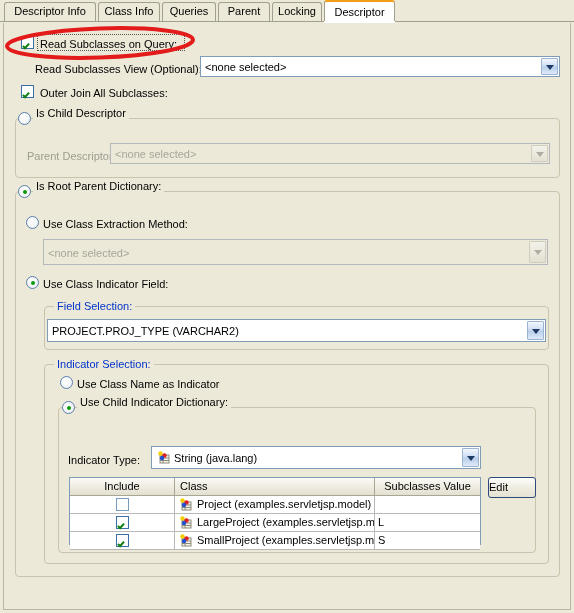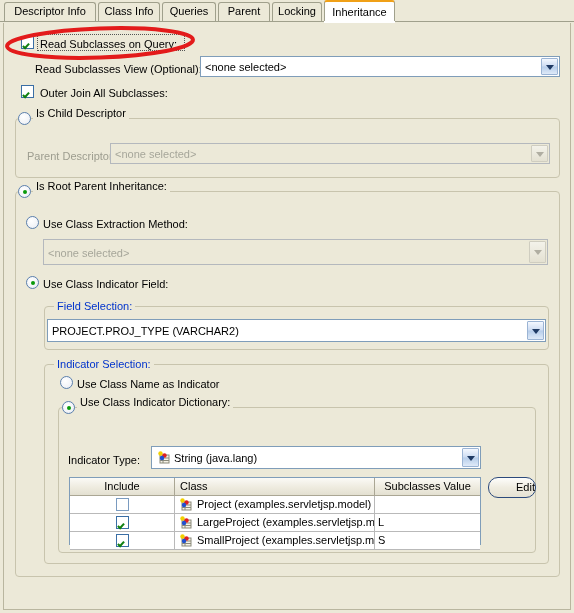--- a/index.html
+++ b/index.html
@@ -142,22 +142,22 @@
     position:absolute;box-sizing:border-box;height:18px;
     border-right:1px solid #b9b9b9;border-bottom:1px solid #b9b9b9;
     background:#fff;font-size:11px;line-height:17px;color:#000;
     white-space:nowrap;overflow:hidden;
   }
   .td.last{border-right:none;}
 
   .btn{
     position:absolute;box-sizing:border-box;
     background:linear-gradient(to bottom,#fdfdfb 0%,#efece0 50%,#e6e2d3 100%);
-    border:1px solid #2c4a7c;border-radius:10px;
-    font-size:11px;text-align:right;color:#000;
+    border:1px solid #2c4a7c;border-radius:3px;
+    font-size:11px;text-align:left;color:#000;
     line-height:19px;
   }
 
   
   .annot{position:absolute;left:0;top:0;width:574px;height:613px;pointer-events:none;}
 
   .dashed-focus{
     position:absolute;box-sizing:border-box;
     border:1px dotted #555;
   }
@@ -166,21 +166,21 @@
 <body>
 
 <div id="root">
 
   <div class="tabstrip">
     <div class="tab" style="left:4px;width:92px;"><span>Descriptor Info</span></div>
     <div class="tab" style="left:98px;width:62px;"><span>Class Info</span></div>
     <div class="tab" style="left:162px;width:54px;"><span>Queries</span></div>
     <div class="tab" style="left:218px;width:52px;"><span>Parent</span></div>
     <div class="tab" style="left:272px;width:50px;"><span>Locking</span></div>
-    <div class="tab active" style="left:324px;width:71px;"><span>Inheritance</span></div>
+    <div class="tab active" style="left:324px;width:71px;"><span>Descriptor</span></div>
     <div class="tabline"></div>
     <div style="position:absolute;left:324px;top:21px;width:71px;height:2px;background:#ffffff;z-index:6;"></div>
   </div>
 
   <div class="panel">
 
     <div class="cbx chk" style="left:17px;top:13px;"></div>
     <div class="dashed-focus" style="left:33px;top:11px;width:148px;height:17px;"></div>
     <div class="lbl" style="left:36px;top:15px;">Read Subclasses on Query:</div>
 
@@ -198,21 +198,21 @@
     <div class="group-title" style="left:29px;top:84px;">Is Child Descriptor</div>
 
     <div class="lbl dim" style="left:23px;top:127px;">Parent Descriptor:</div>
     <div class="combo dim" style="left:106px;top:120px;width:440px;">
       <div class="txt">&lt;none selected&gt;</div>
       <div class="arrowbtn"></div>
     </div>
 
     <div class="group" style="left:11px;top:168px;width:545px;height:386px;"></div>
     <div class="rdo sel" style="left:14px;top:162px;"></div>
-    <div class="group-title" style="left:29px;top:157px;">Is Root Parent Inheritance:</div>
+    <div class="group-title" style="left:29px;top:157px;">Is Root Parent Dictionary:</div>
 
     <div class="rdo" style="left:22px;top:193px;"></div>
     <div class="lbl" style="left:39px;top:195px;">Use Class Extraction Method:</div>
     <div class="combo dim" style="left:39px;top:216px;width:505px;height:26px;">
       <div class="txt" style="top:6px;">&lt;none selected&gt;</div>
       <div class="arrowbtn"></div>
     </div>
 
     <div class="rdo sel" style="left:22px;top:253px;"></div>
     <div class="lbl" style="left:39px;top:255px;">Use Class Indicator Field:</div>
@@ -225,21 +225,21 @@
     </div>
 
     <div class="group" style="left:40px;top:341px;width:505px;height:200px;"></div>
     <div class="group-title blue" style="left:50px;top:335px;">Indicator Selection:</div>
 
     <div class="rdo" style="left:56px;top:353px;"></div>
     <div class="lbl" style="left:73px;top:355px;">Use Class Name as Indicator</div>
 
     <div class="group" style="left:54px;top:384px;width:478px;height:146px;"></div>
     <div class="rdo sel" style="left:58px;top:378px;"></div>
-    <div class="group-title" style="left:73px;top:373px;">Use Class Indicator Dictionary:</div>
+    <div class="group-title" style="left:73px;top:373px;">Use Child Indicator Dictionary:</div>
 
     <div class="lbl" style="left:64px;top:431px;">Indicator Type:</div>
     <div class="combo" style="left:147px;top:423px;width:330px;height:23px;">
       <svg class="classicon" style="left:5px;top:4px;" viewBox="0 0 14 13">
         <rect x="3" y="4" width="9" height="8" fill="#f5f2e6" stroke="#8a8a7a" stroke-width="1"></rect>
         <line x1="3" y1="7" x2="12" y2="7" stroke="#8a8a7a" stroke-width="1"></line>
         <line x1="3" y1="9.5" x2="12" y2="9.5" stroke="#8a8a7a" stroke-width="1"></line>
         <line x1="6" y1="4" x2="6" y2="12" stroke="#8a8a7a" stroke-width="1"></line>
         <circle cx="3.5" cy="2.5" r="2.2" fill="#f2d000"></circle>
         <circle cx="7.5" cy="4.5" r="2.2" fill="#e02020"></circle>

